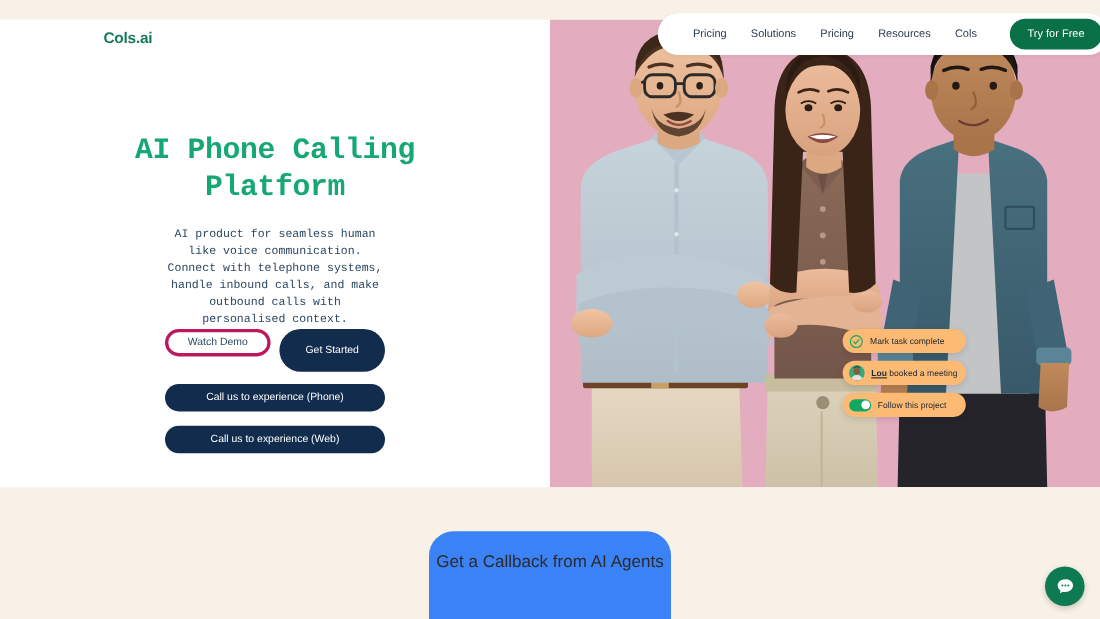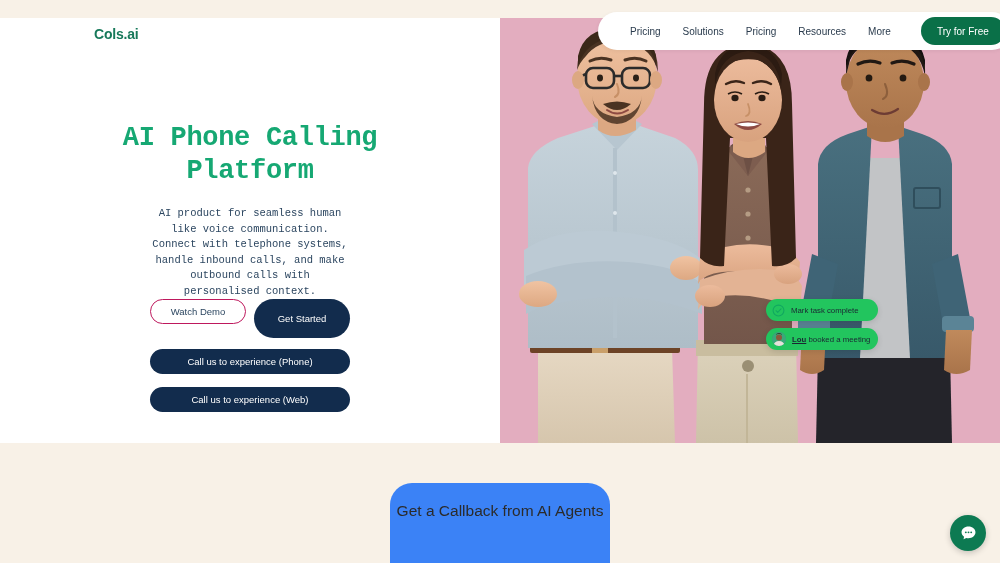--- a/index.html
+++ b/index.html
@@ -90,21 +90,21 @@
     cursor: pointer;
     white-space: nowrap;
     display: flex;
     align-items: center;
     justify-content: center;
   }
 
   .btn-outline {
     width: 96px; height: 25px;
     background: #ffffff;
-    border: 1px solid #be185d;
+    border: 3px solid #be185d;
     color: #2c4660;
   }
 
   .btn-dark {
     width: 96px; height: 39px;
     background: #122c4d;
     color: #ffffff;
   }
 
   .btn-wide {
@@ -181,21 +181,21 @@
     left: 766px; top: 299px;
     width: 112px;
     display: flex;
     flex-direction: column;
     gap: 7px;
     z-index: 30;
   }
 
   .fcard {
     height: 22px;
-    background: #22c55e;
+    background: #fdba74;
     border-radius: 40px;
     display: flex;
     align-items: center;
     gap: 6px;
     padding: 0 10px 0 6px;
     font-size: 7.8px;
     color: #1b2733;
     white-space: nowrap;
     box-shadow: 0 2px 6px rgba(0,0,0,0.12);
   }
@@ -474,21 +474,21 @@
         <path d="M236 106 Q248 103 260 106 Q248 111 236 106 Z" fill="#ffffff"></path>
       </g>
     </svg>
   </div>
 
   <nav class="nav-pill">
     <a class="nav-link" href="#">Pricing</a>
     <a class="nav-link" href="#">Solutions</a>
     <a class="nav-link" href="#">Pricing</a>
     <a class="nav-link" href="#">Resources</a>
-    <a class="nav-link" href="#">More</a>
+    <a class="nav-link" href="#">Cols</a>
     <button class="nav-cta">Try for Free</button>
   </nav>
 
   <div class="float-cards">
 
     <div class="fcard">
       <span class="check-icon">
         <svg viewBox="0 0 24 24" width="13" height="13">
           <circle cx="12" cy="12" r="10" fill="none" stroke="#11a860" stroke-width="2"></circle>
           <path d="M7.5 12.4 L10.6 15.4 L16.6 8.8" fill="none" stroke="#11a860" stroke-width="2" stroke-linecap="round" stroke-linejoin="round"></path>
@@ -502,20 +502,24 @@
         <svg viewBox="0 0 28 28" width="14" height="14">
           <rect width="28" height="28" fill="#3aa87a"></rect>
           <circle cx="14" cy="11" r="6" fill="#8a5a3c"></circle>
           <path d="M8 6 Q14 1 20 6 Q20 3 14 2 Q8 3 8 6 Z" fill="#2b1d14"></path>
           <path d="M2 28 Q5 18 14 18 Q23 18 26 28 Z" fill="#e6e1da"></path>
         </svg>
       </span>
       <span><b>Lou</b><span> booked a meeting</span></span>
     </div>
 
+    <div class="fcard">
+      <span class="toggle"></span>
+      <span>Follow this project</span>
+    </div>
   </div>
 
   <div class="cream-section"></div>
 
   <div class="callback-card">
     <div class="callback-title">Get a Callback from AI Agents</div>
   </div>
 
   <div class="chat-widget">
     <span>

